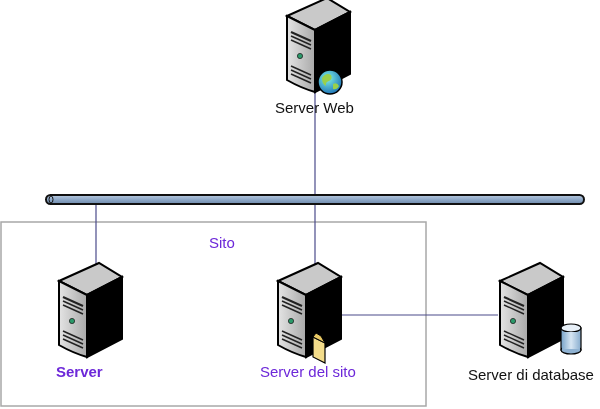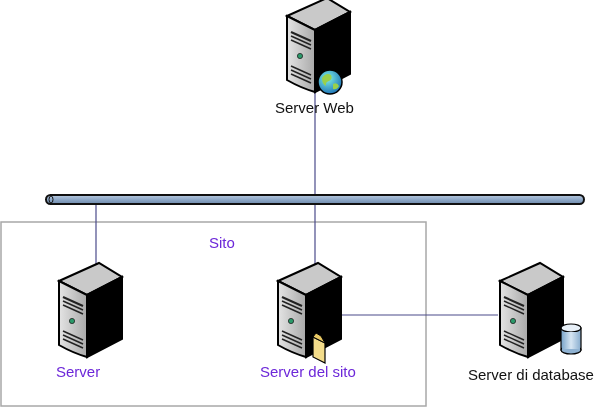--- a/index.html
+++ b/index.html
@@ -88,16 +88,16 @@
         <rect x="561" y="328" width="20" height="22" fill="url(#dbG)" stroke="#000" stroke-width="1.2"></rect>
         <ellipse cx="571" cy="350" rx="10" ry="4" fill="#8fb2d2" stroke="#000" stroke-width="1.2"></ellipse>
         <ellipse cx="571" cy="328" rx="10" ry="4" fill="#e8f0f8" stroke="#000" stroke-width="1.2"></ellipse>
         <rect x="562" y="332" width="18" height="17" fill="url(#dbG)"></rect>
       </g>
     </g>
   </svg>
 
   <span class="lbl dark" style="left:275px;top:99px;">Server Web</span>
   <span class="lbl purple" style="left:209px;top:234px;">Sito</span>
-  <span class="lbl purple" style="left:56px;top:363px;">Server</span>
+  <span class="lbl purple" style="left:56px;top:363px;font-weight:bold;">Server</span>
   <span class="lbl dark" style="left:468px;top:366px;">Server di database</span>
   <span class="lbl purple" style="left:260px;top:363px;">Server del sito</span>
 </div>
 
 </body></html>

